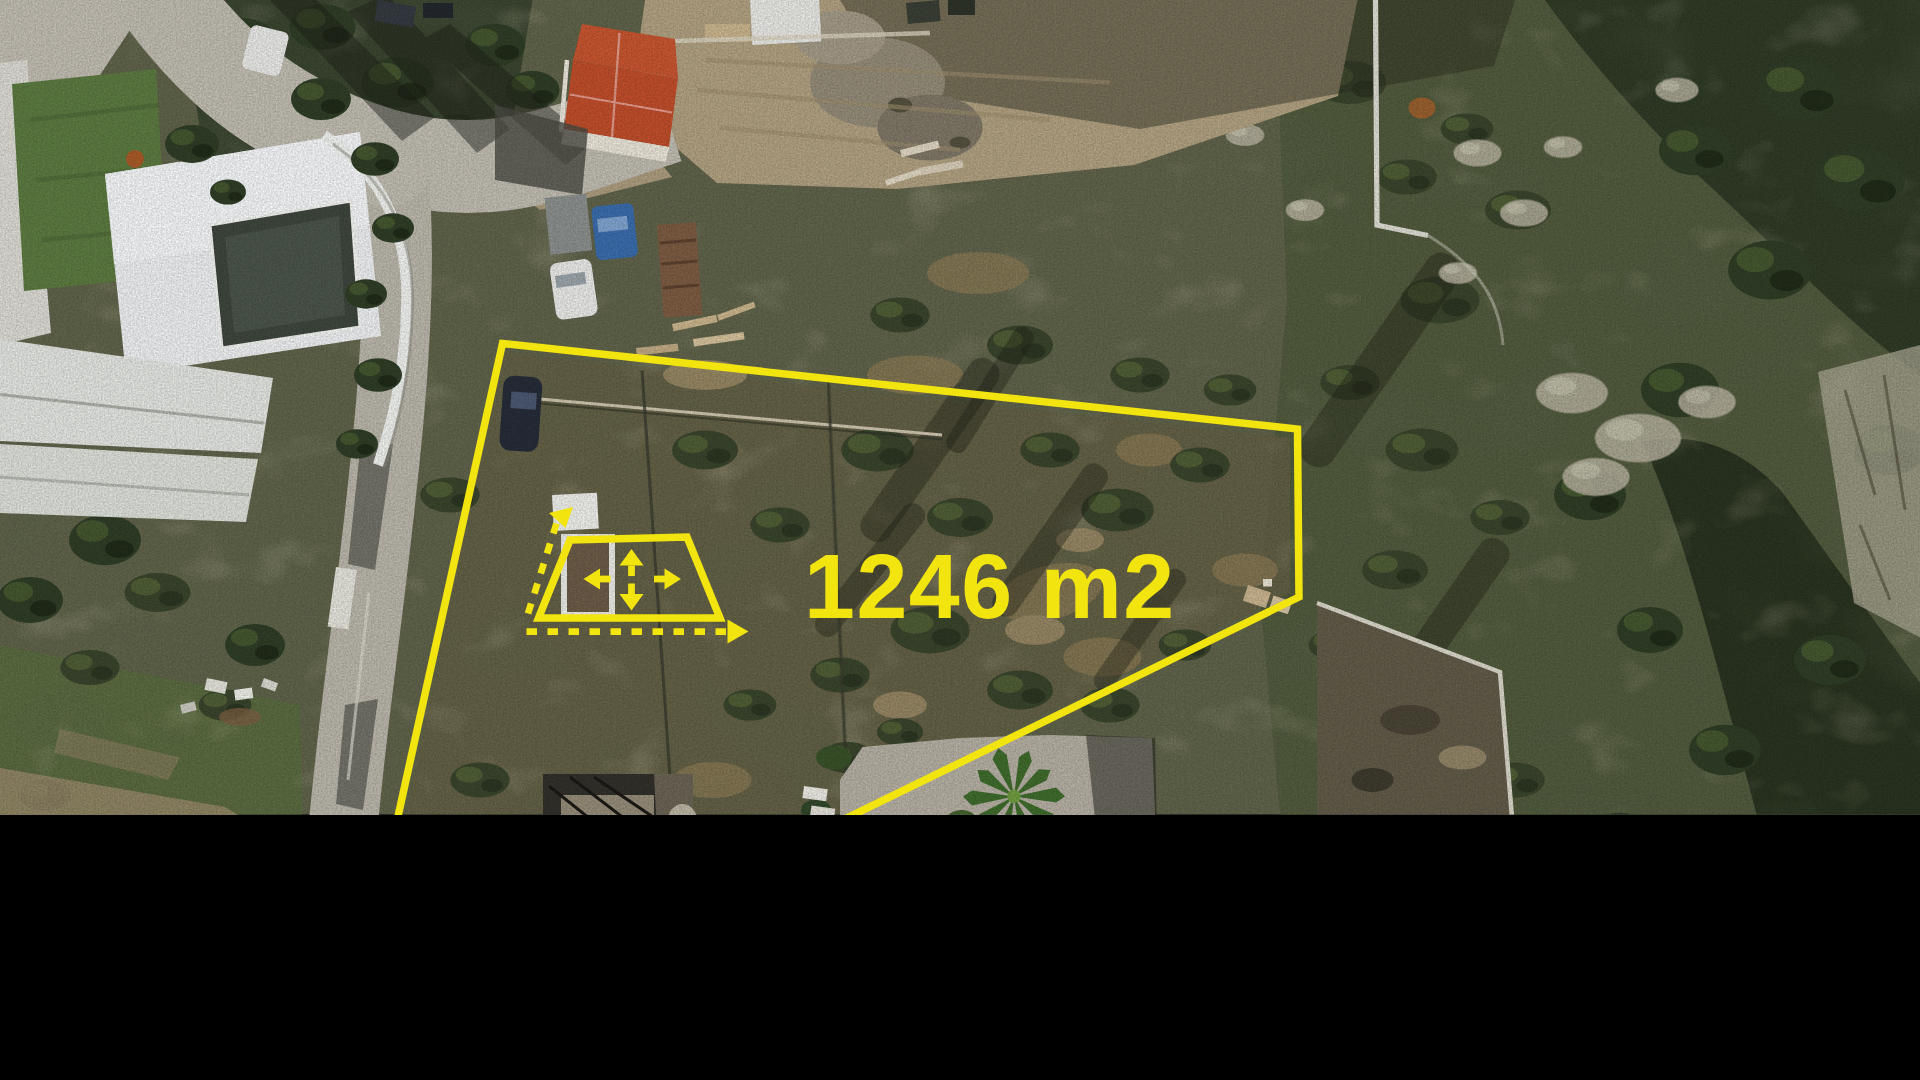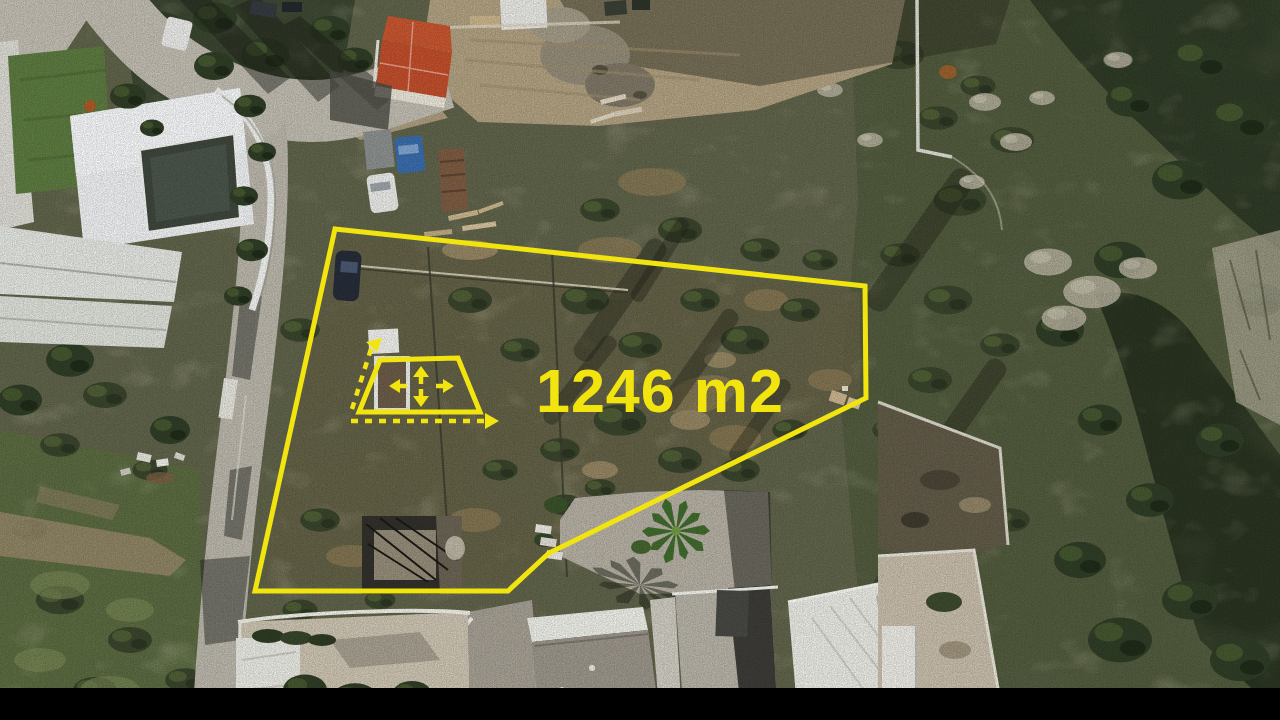--- a/index.html
+++ b/index.html
@@ -1,16 +1,16 @@
 <!DOCTYPE html>
 <html><head>
 <meta charset="utf-8">
 <style>
   html,body{margin:0;padding:0;background:#000;}
-  .stage{position:relative;width:1280px;height:688px;overflow:hidden;font-family:"Liberation Sans",sans-serif;}
+  .stage{position:relative;width:1280px;height:543px;overflow:hidden;font-family:"Liberation Sans",sans-serif;}
   svg{display:block;}
   text{user-select:none;}
 </style>
 </head>
 <body>
 
 <div class="stage">
 <svg width="1280" height="720" viewBox="0 0 1280 720" xmlns="http://www.w3.org/2000/svg">
   <defs>
     <filter id="blotchDark" x="0" y="0" width="100%" height="100%">

